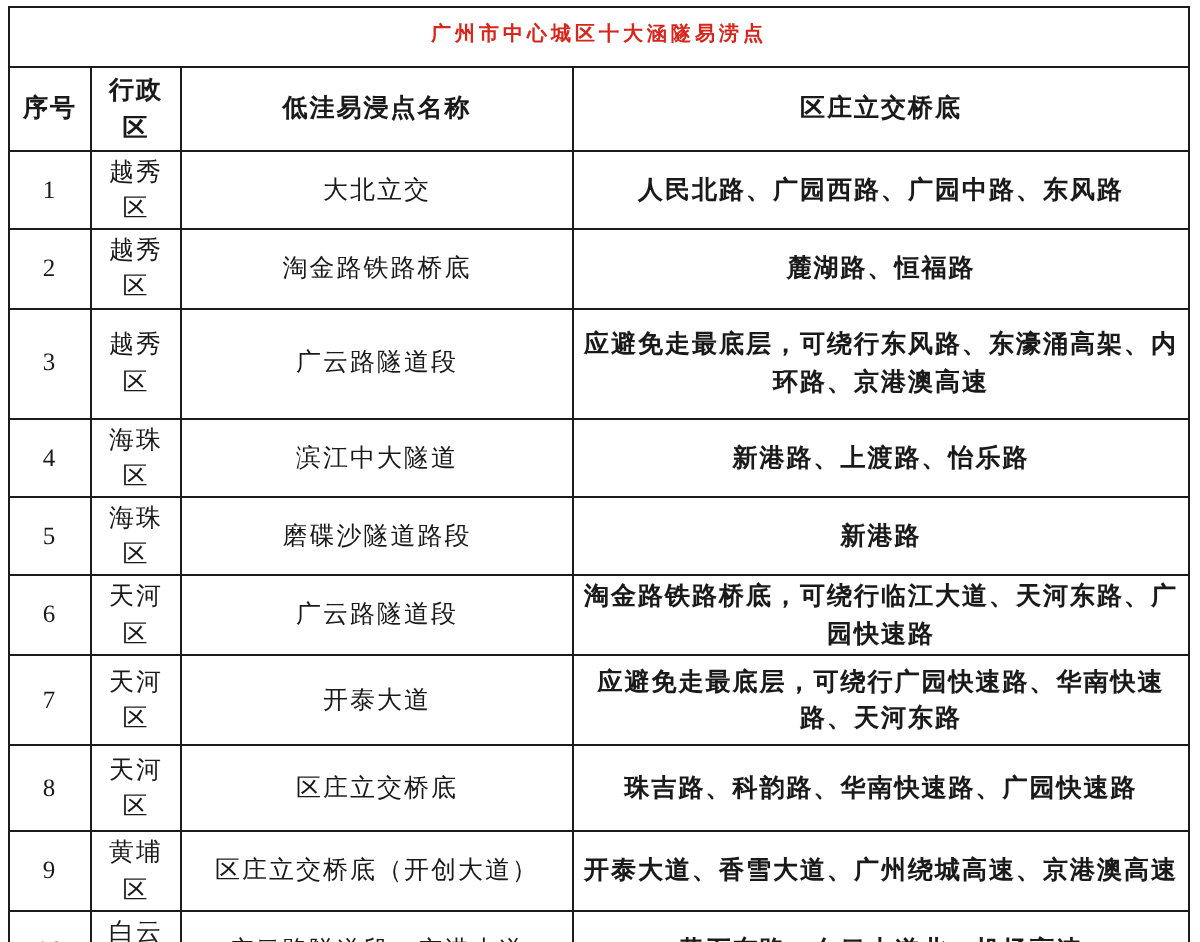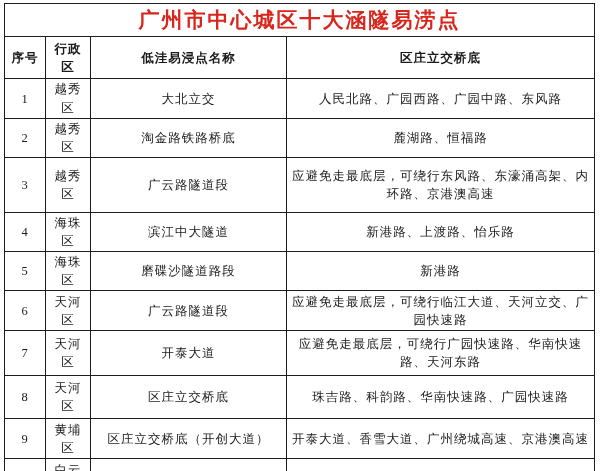--- a/index.html
+++ b/index.html
@@ -31,32 +31,33 @@
     text-align: center;
     font-size: 12.5px;
     color: #1a1a1a;
     letter-spacing: 1px;
     line-height: 1.45;
     padding: 1px 2px;
     overflow: hidden;
   }
   tr.title-row td {
     height: 30px;
-    font-size: 21px;
+    font-size: 10px;
     font-weight: bold;
     letter-spacing: 2px;
   }
   tr.header-row th {
     height: 42px;
     font-weight: bold;
   }
   td.detour-cell {
     text-align: left;
     padding-left: 6px;
     padding-right: 4px;
+    font-weight: bold;
   }
   tr.h32 td { height: 32px; }
   tr.h33 td { height: 33px; }
   tr.h34 td { height: 34px; }
   tr.h40 td { height: 40px; }
   tr.h43 td { height: 43px; }
   tr.h45 td { height: 45px; }
   tr.h55 td { height: 55px; }
 </style>
 </head>
@@ -107,21 +108,21 @@
       <tr class="h34">
         <td>5</td>
         <td>海珠区</td>
         <td>磨碟沙隧道路段</td>
         <td class="detour-cell">新港路</td>
       </tr>
       <tr class="h40">
         <td>6</td>
         <td>天河区</td>
         <td>广云路隧道段</td>
-        <td class="detour-cell">应避免走最底层，可绕行临江大道、天河立交、广园快速路</td>
+        <td class="detour-cell">淘金路铁路桥底，可绕行临江大道、天河东路、广园快速路</td>
       </tr>
       <tr class="h45">
         <td>7</td>
         <td>天河区</td>
         <td>开泰大道</td>
         <td class="detour-cell">应避免走最底层，可绕行广园快速路、华南快速路、天河东路</td>
       </tr>
       <tr class="h43">
         <td>8</td>
         <td>天河区</td>

